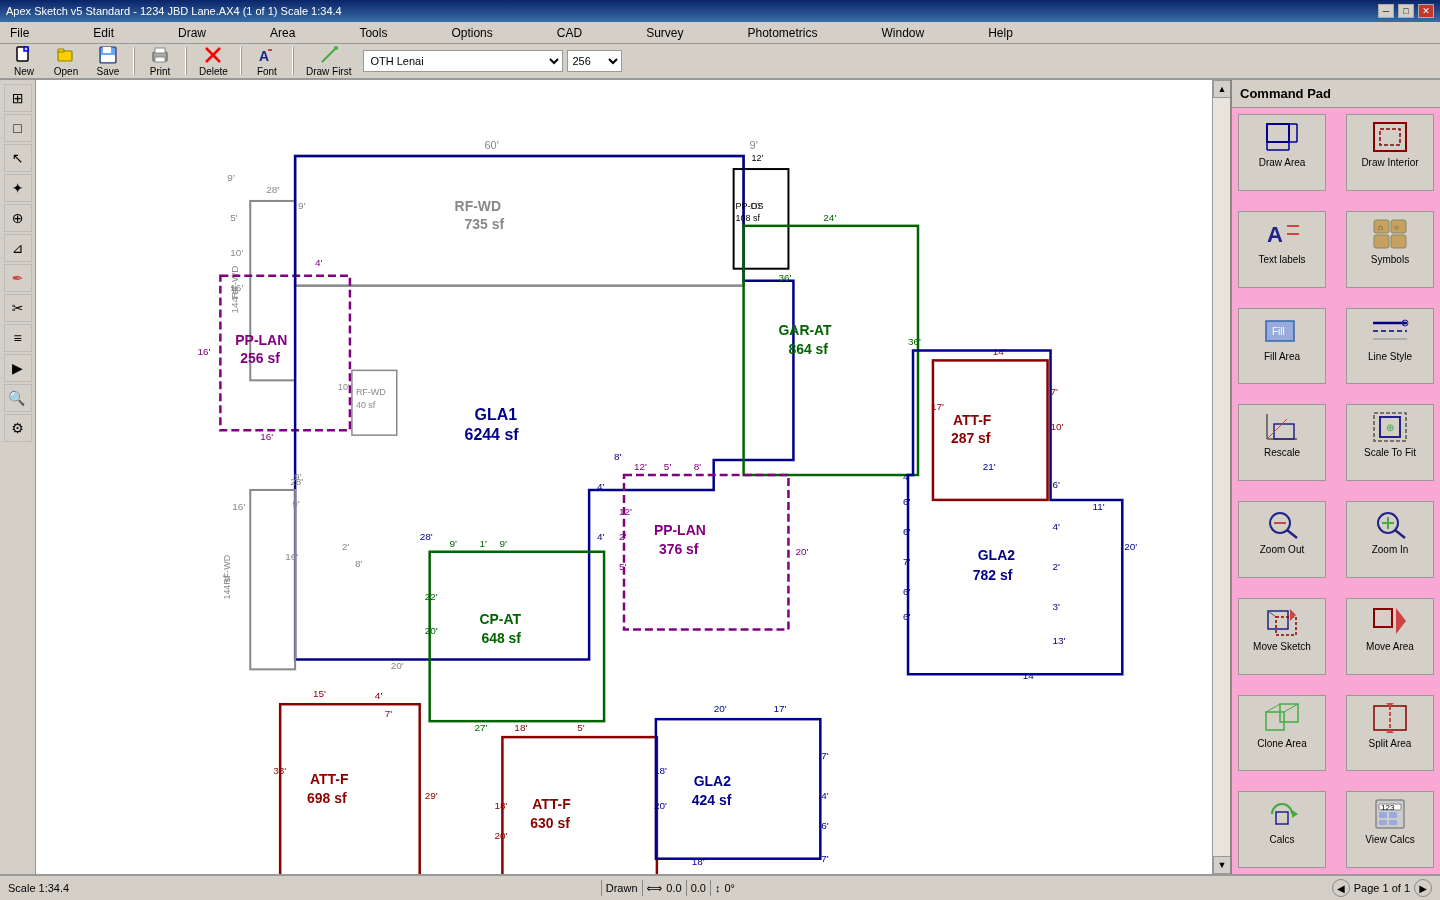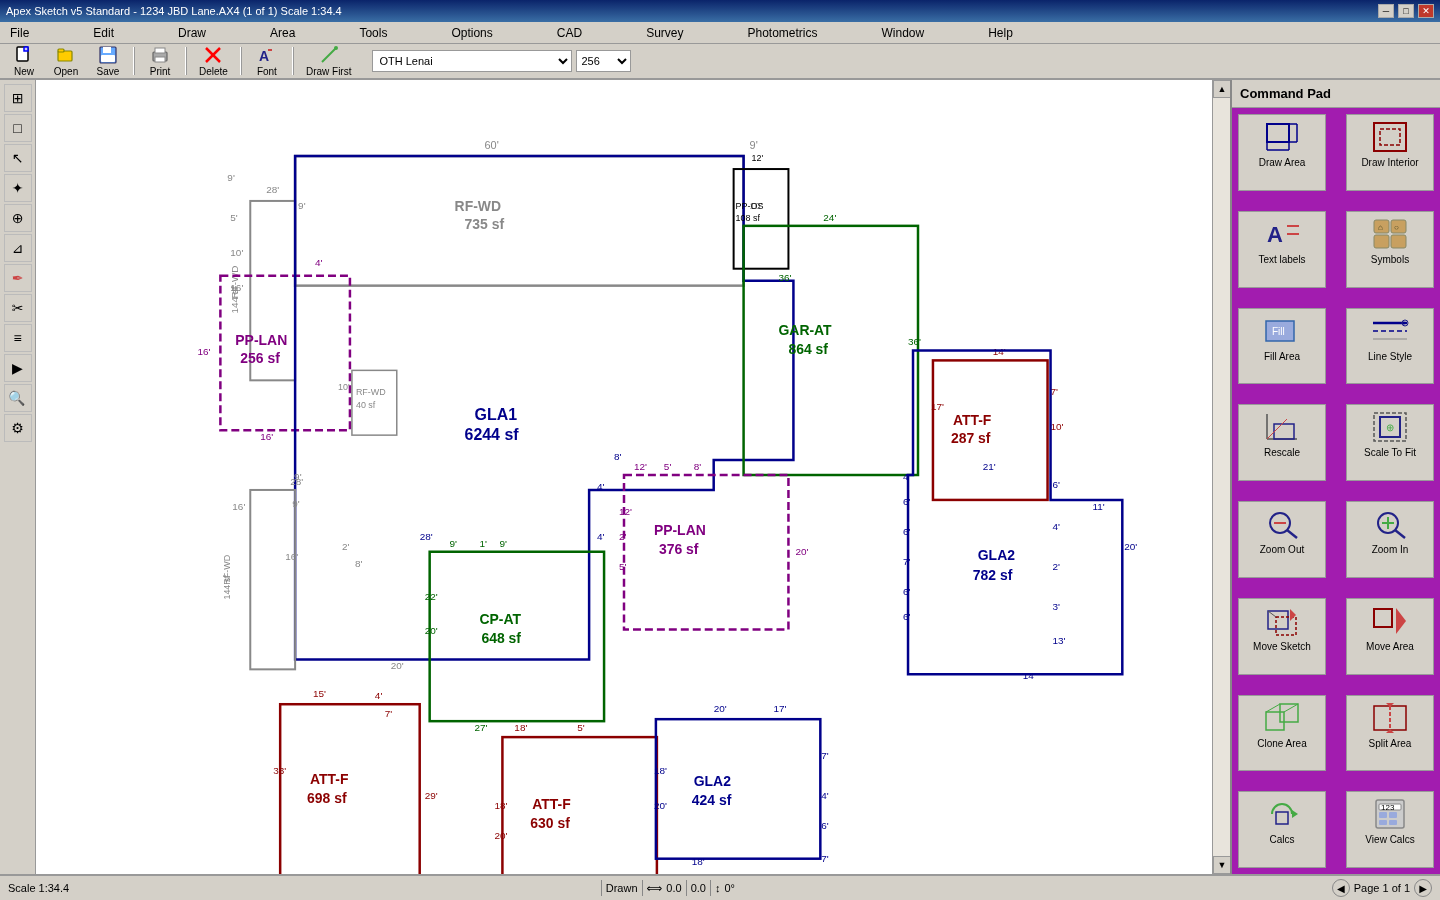--- a/index.html
+++ b/index.html
@@ -63,21 +63,21 @@
       min-width: 40px;
     }
     .toolbar-btn svg { width: 20px; height: 20px; }
     .toolbar-sep { width: 2px; height: 28px; background: #999; margin: 0 3px; border-left: 1px solid white; }
 
     
     .font-dropdown {
       display: flex;
       align-items: center;
       gap: 4px;
-      margin-left: 12px;
+      margin-left: 3px;
     }
     select.font-select {
       font-size: 11px;
       height: 22px;
       background: white;
       border: 1px solid #999;
       padding: 1px 2px;
       width: 200px;
     }
     select.size-select {
@@ -144,21 +144,21 @@
       cursor: pointer; font-size: 9px;
     }
     .scroll-track {
       flex: 1;
       background: #e8e4dc;
     }
 
     
     #right-panel {
       width: 210px;
-      background: #a21caf;
+      background: #f9a8d4;
       border-left: 2px solid #888;
       display: flex;
       flex-direction: column;
     }
     #command-pad-title {
       background: #d4d0c8;
       padding: 6px 8px;
       font-size: 13px;
       font-weight: bold;
       border-bottom: 1px solid #999;

